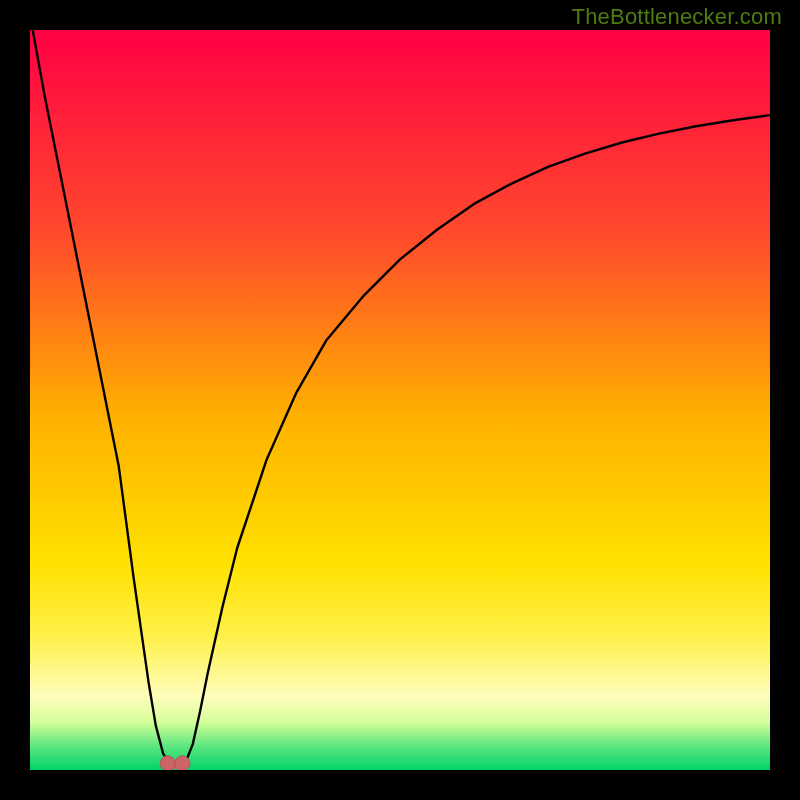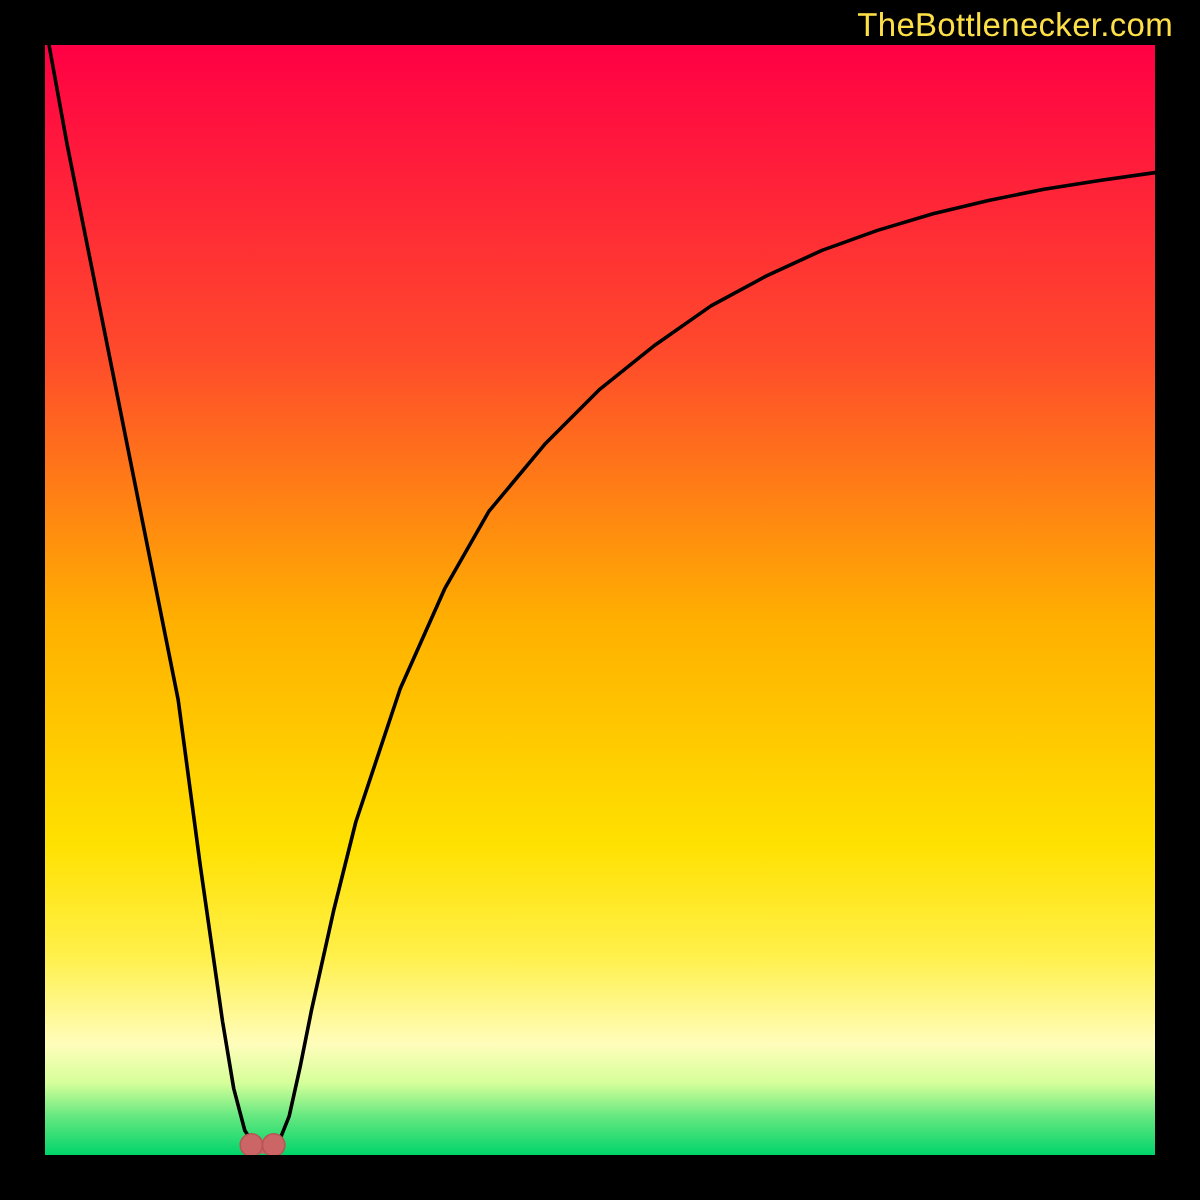--- a/index.html
+++ b/index.html
@@ -14,21 +14,21 @@
   .outer {
     position: relative;
     width: 800px;
     height: 800px;
     background: #000;
   }
   .attribution {
     position: absolute;
     top: 4px;
     right: 18px;
-    color: #fde047;
+    color: #4d7c0f;
     font-size: 22px;
     letter-spacing: 0.2px;
     font-weight: 400;
     z-index: 5;
   }
   .plot-area {
     position: absolute;
     left: 30px;
     top: 30px;
     width: 740px;

